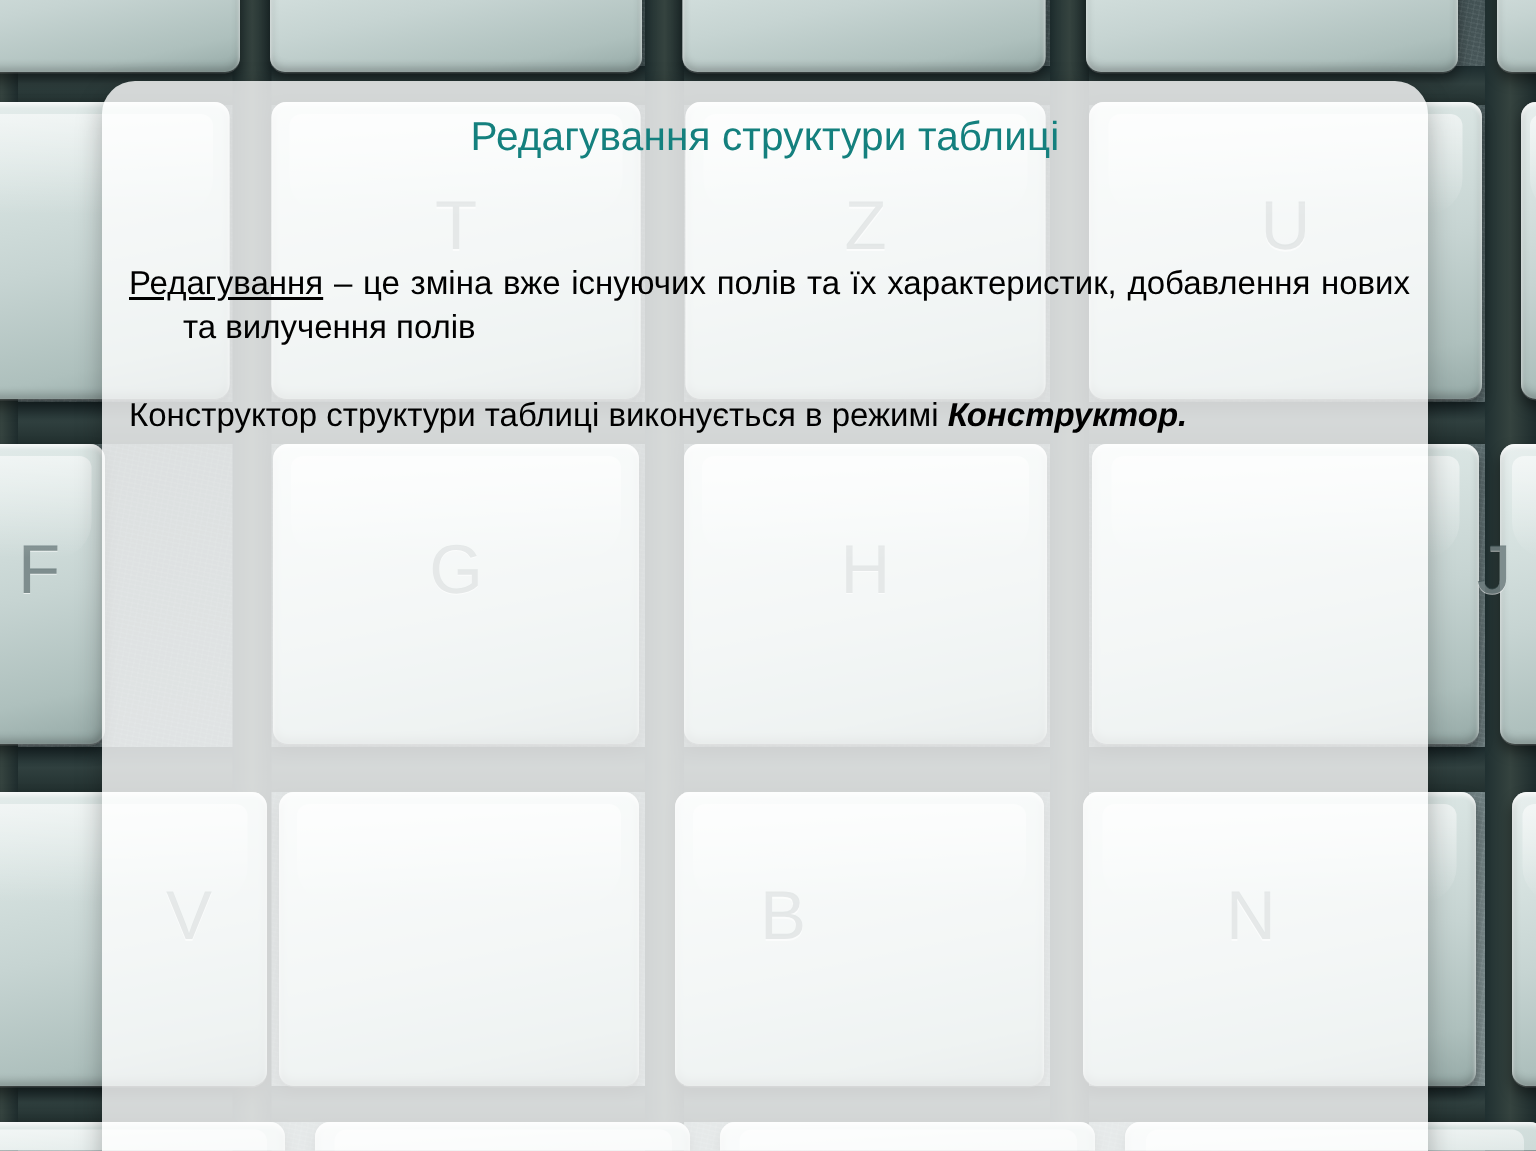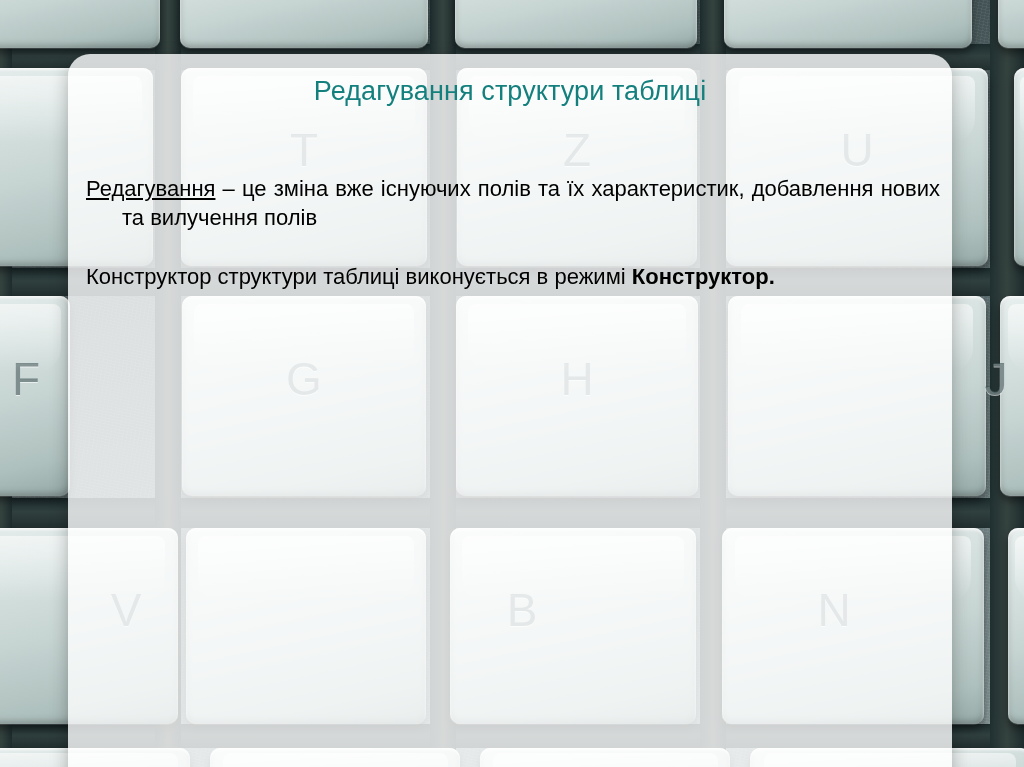--- a/index.html
+++ b/index.html
@@ -123,21 +123,21 @@
   .para {
     margin: 0 0 29px 0;
     text-align: justify;
     text-justify: inter-word;
     padding-left: 36px;
     text-indent: -36px;
   }
   .para:last-child { margin-bottom: 0; }
 
   .u { text-decoration: underline; text-underline-offset: 2px; }
-  .b { font-weight: bold; }
+  .b { font-weight: bold; font-style: italic; }
 </style>
 </head>
 <body>
 
 <div class="slide">
 
   <div class="kb-bg">
     <div class="kb-grain"></div>
 
     <div class="kb-row-gap" style="top:44px;height:26px;"></div>

